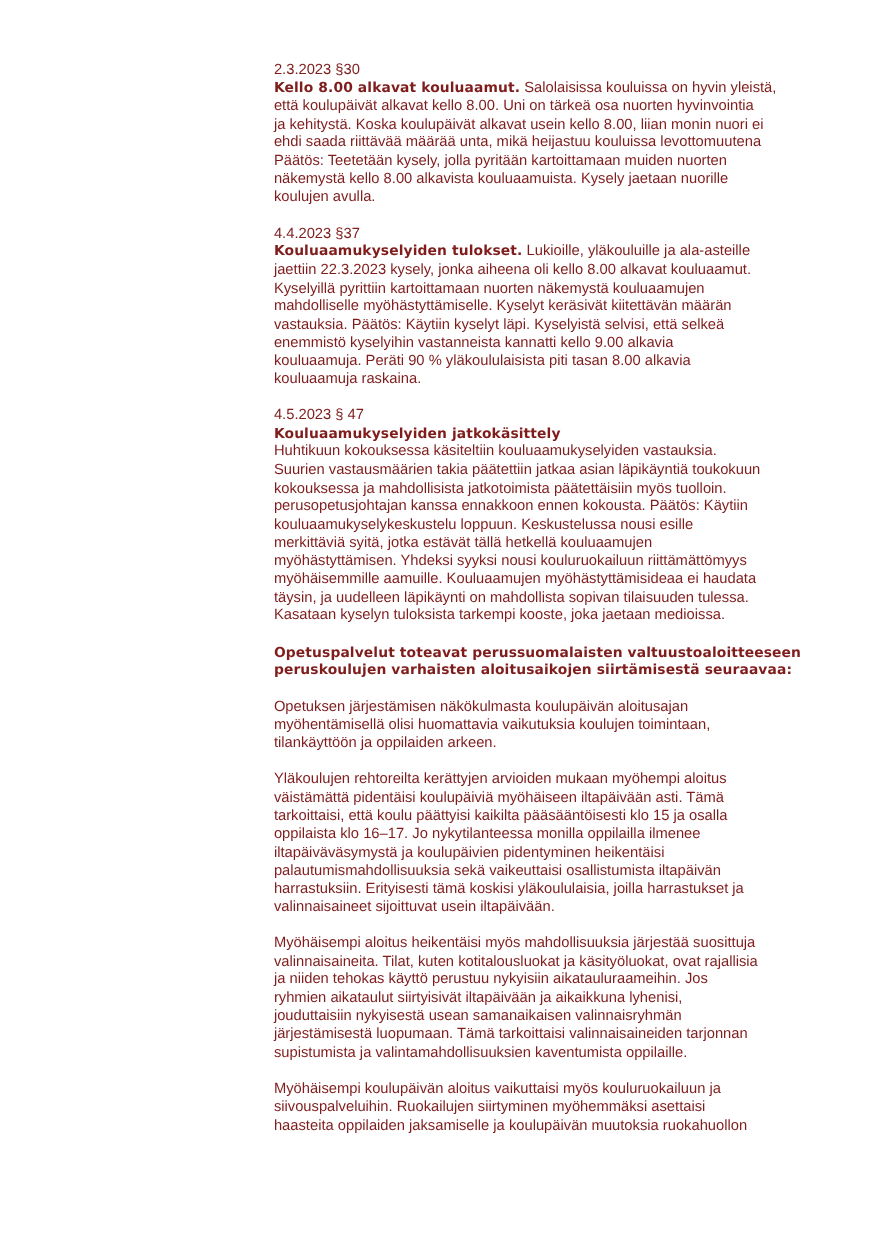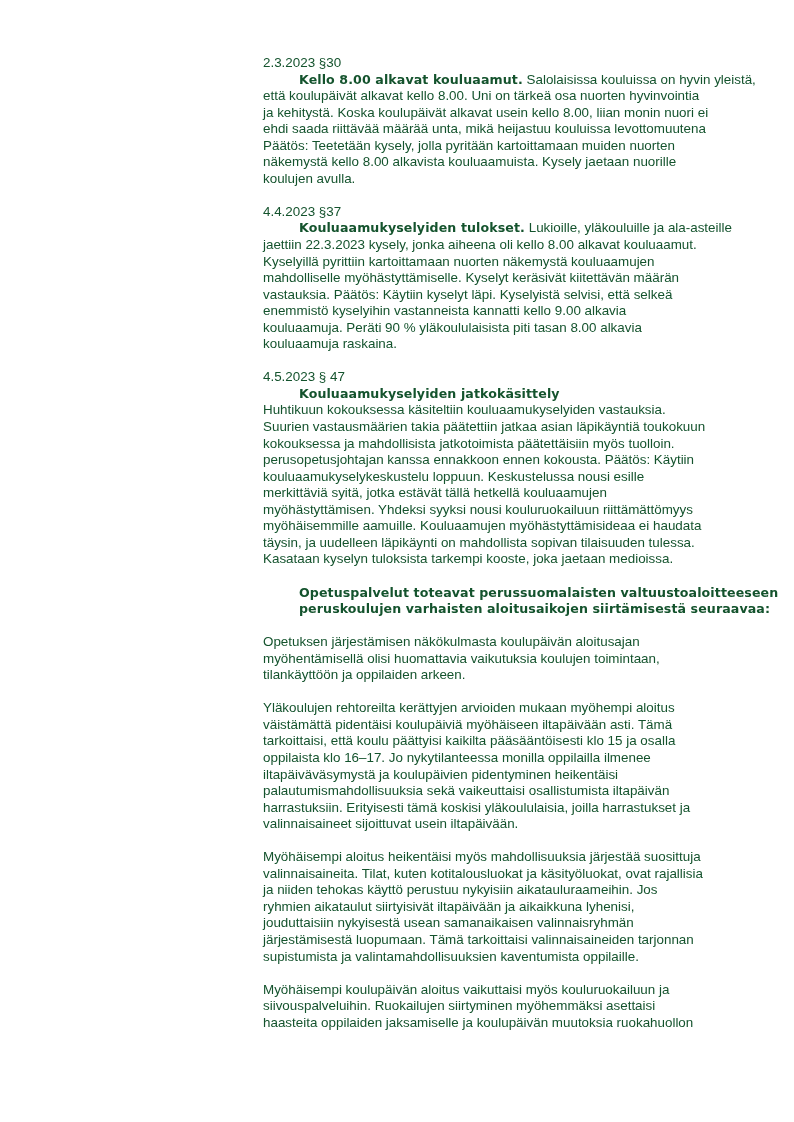--- a/index.html
+++ b/index.html
@@ -1,20 +1,20 @@
 <!DOCTYPE html>
 <html><head>
 <meta charset="utf-8">
 <style>
   html, body { margin:0; padding:0; background:#ffffff; }
   body { width:794px; height:1122px; position:relative; overflow:hidden; }
-  .page { position:absolute; left:263px; top:55px; width:520px;
-          font-family:"Liberation Sans", sans-serif; font-size:13.4px; line-height:16.55px; color:#14532d; }
+  .page { position:absolute; left:249px; top:55px; width:520px;
+          font-family:"Liberation Sans", sans-serif; font-size:13.4px; line-height:16.55px; color:#7f1d1d; }
   .line { display:block; white-space:nowrap; }
-  .b { font-weight:bold; font-family:"DejaVu Sans", sans-serif; font-size:12.6px; letter-spacing:0.1px;margin-left:36px; }
+  .b { font-weight:bold; font-family:"DejaVu Sans", sans-serif; font-size:12.6px; letter-spacing:0.1px; }
   .gap { display:block; height:16.55px; }
   .section { display:block; }
 </style>
 </head>
 <body>
 
 <div class="page">
 
   <div class="section">
     <span class="line">2.3.2023 §30</span>

